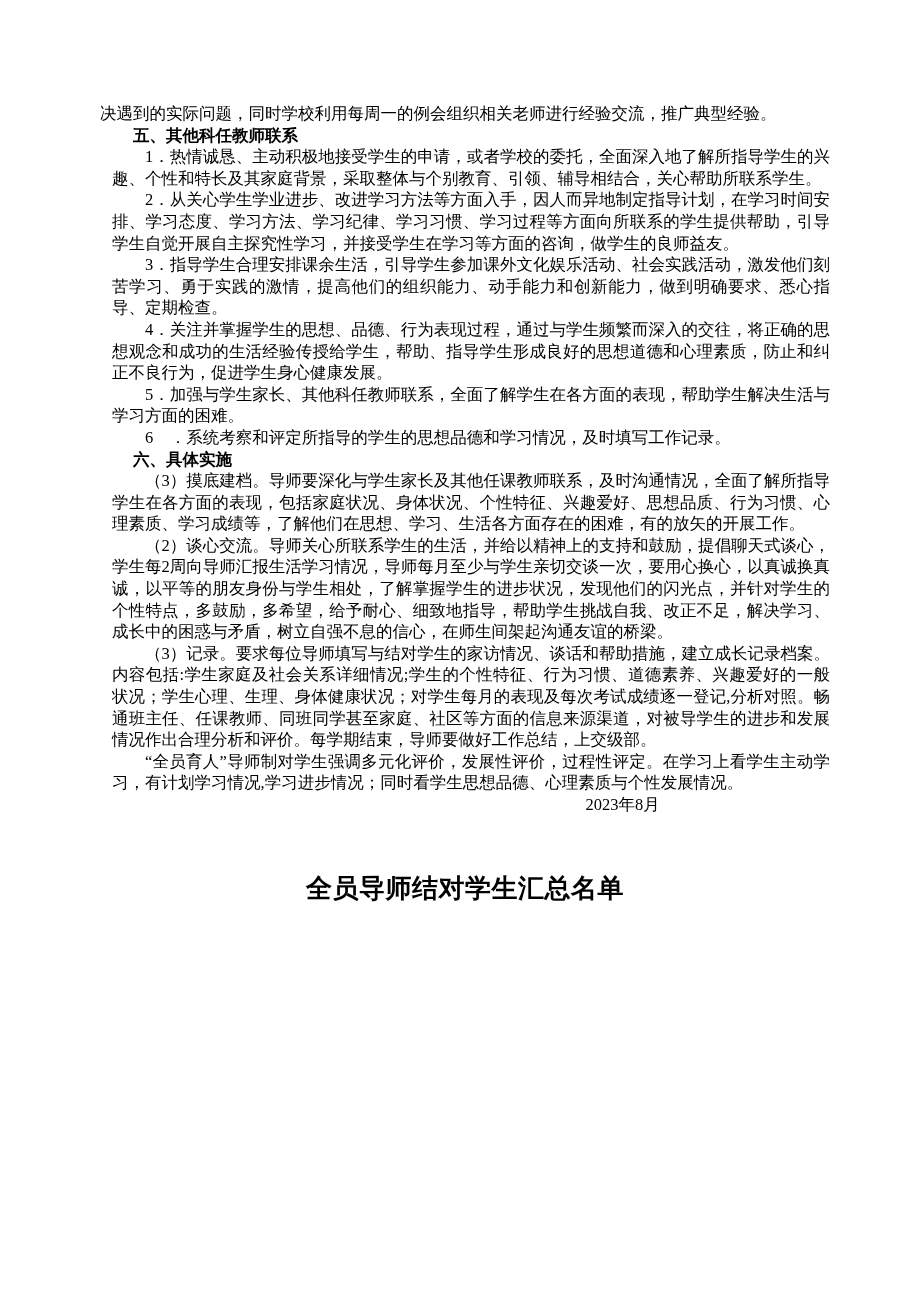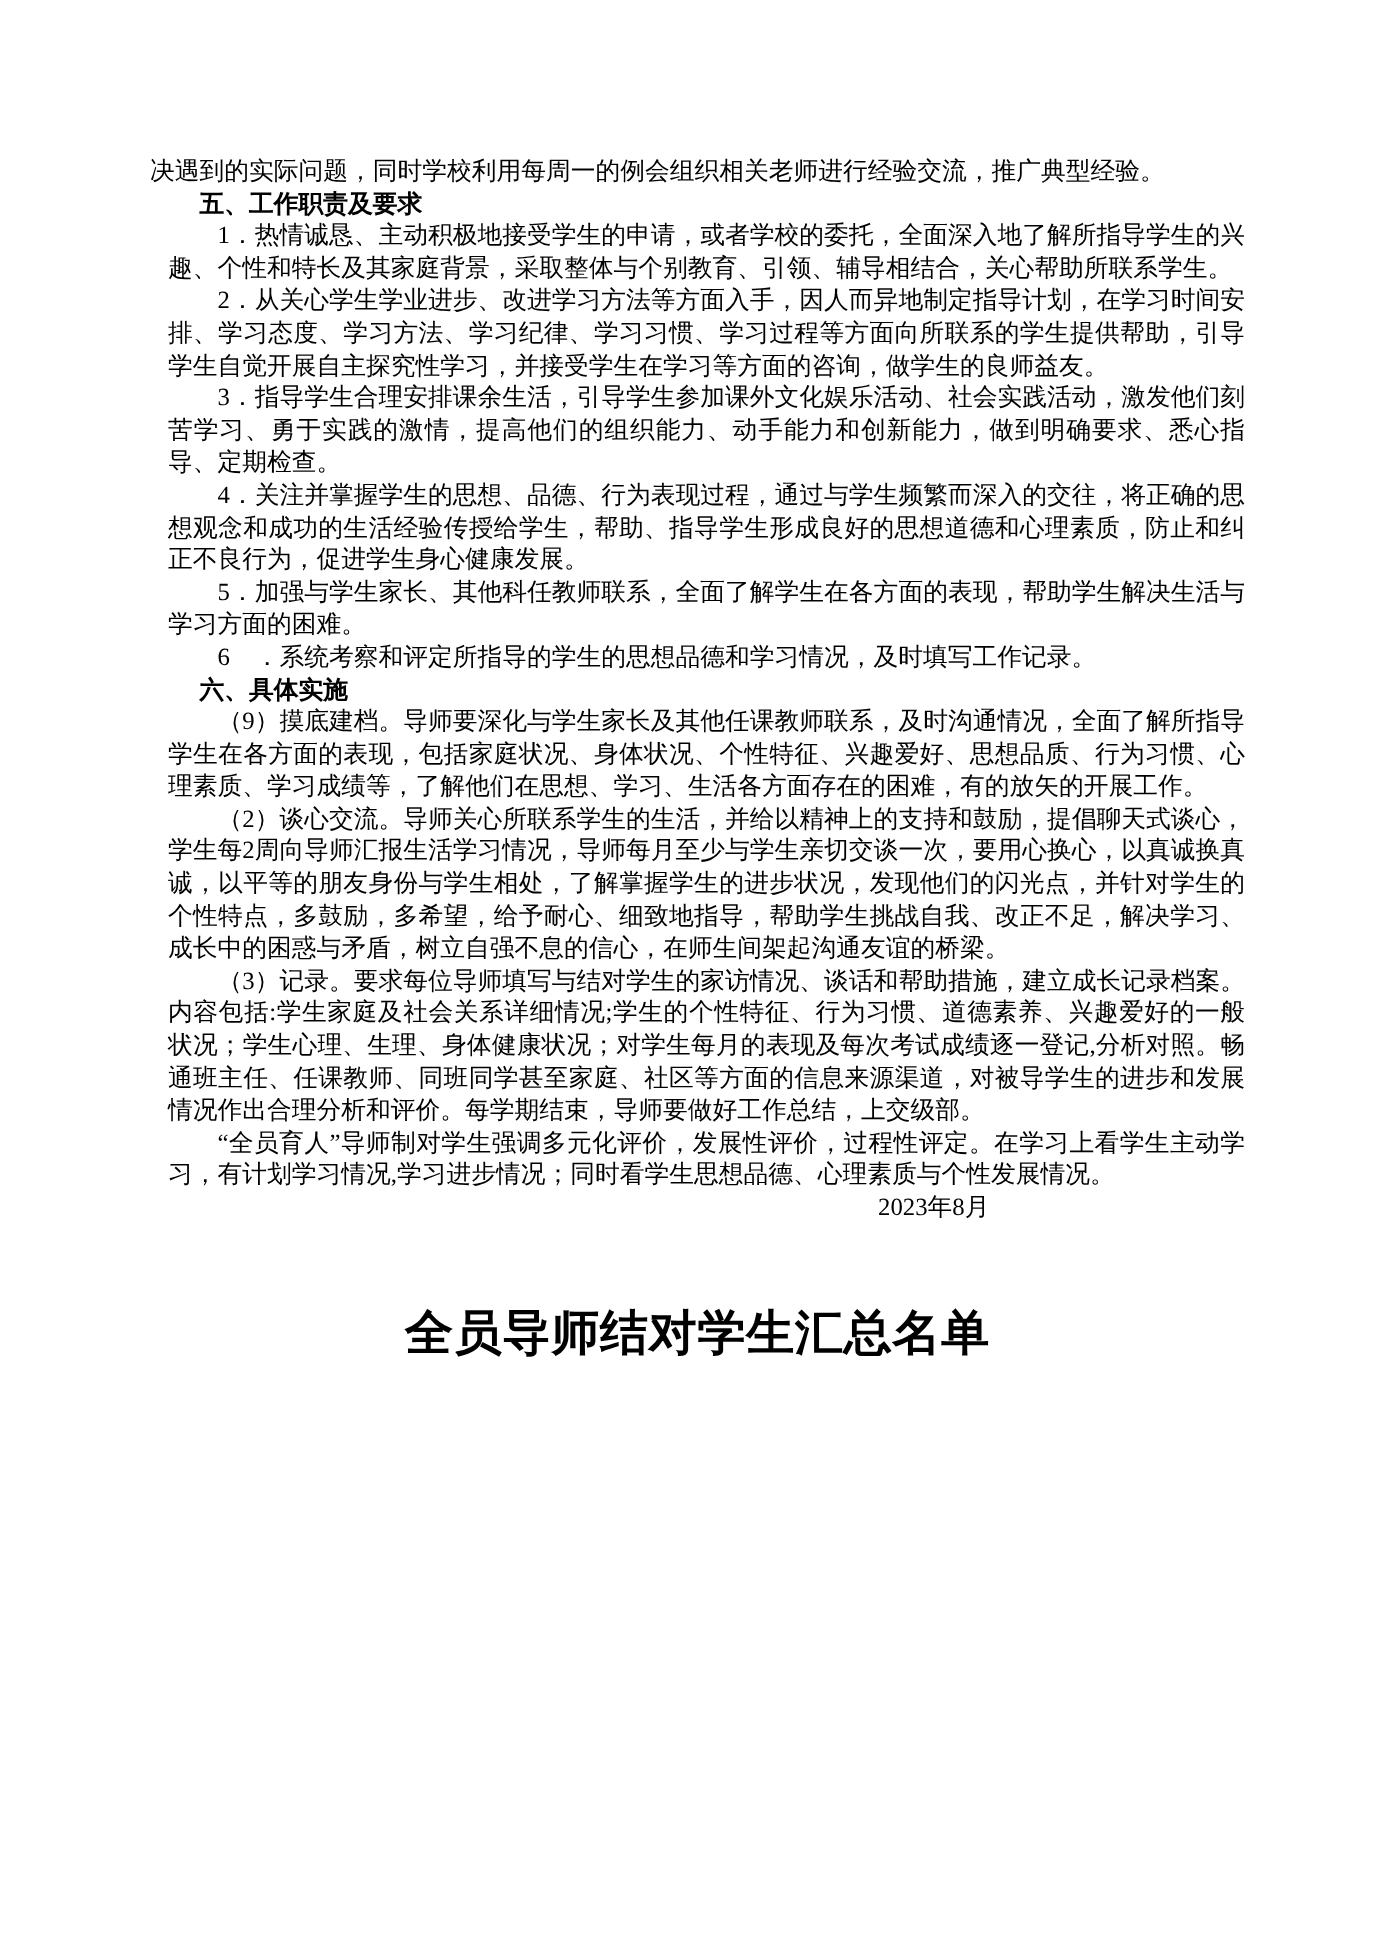--- a/index.html
+++ b/index.html
@@ -34,42 +34,42 @@
   .sig-block {
     margin-left: 315px;
     text-align: center;
   }
   .sig-line { text-align: center; }
   .big-title {
     margin-top: 48px;
     text-align: center;
     font-family: "Liberation Sans", "DejaVu Sans", sans-serif;
     font-weight: bold;
-    font-size: 32px;
+    font-size: 26px;
     line-height: 48px;
     letter-spacing: 0.5px;
   }
 </style>
 </head>
 <body>
 
 <div class="page">
 
   <p class="cont">决遇到的实际问题，同时学校利用每周一的例会组织相关老师进行经验交流，推广典型经验。</p>
 
-  <p class="heading">五、工作职责及要求</p>
+  <p class="heading">五、其他科任教师联系</p>
   <p class="para">1．热情诚恳、主动积极地接受学生的申请，或者学校的委托，全面深入地了解所指导学生的兴趣、个性和特长及其家庭背景，采取整体与个别教育、引领、辅导相结合，关心帮助所联系学生。</p>
   <p class="para">2．从关心学生学业进步、改进学习方法等方面入手，因人而异地制定指导计划，在学习时间安排、学习态度、学习方法、学习纪律、学习习惯、学习过程等方面向所联系的学生提供帮助，引导学生自觉开展自主探究性学习，并接受学生在学习等方面的咨询，做学生的良师益友。</p>
   <p class="para">3．指导学生合理安排课余生活，引导学生参加课外文化娱乐活动、社会实践活动，激发他们刻苦学习、勇于实践的激情，提高他们的组织能力、动手能力和创新能力，做到明确要求、悉心指导、定期检查。</p>
   <p class="para">4．关注并掌握学生的思想、品德、行为表现过程，通过与学生频繁而深入的交往，将正确的思想观念和成功的生活经验传授给学生，帮助、指导学生形成良好的思想道德和心理素质，防止和纠正不良行为，促进学生身心健康发展。</p>
   <p class="para">5．加强与学生家长、其他科任教师联系，全面了解学生在各方面的表现，帮助学生解决生活与学习方面的困难。</p>
   <p class="para">6　．系统考察和评定所指导的学生的思想品德和学习情况，及时填写工作记录。</p>
 
   <p class="heading">六、具体实施</p>
-  <p class="para">（9）摸底建档。导师要深化与学生家长及其他任课教师联系，及时沟通情况，全面了解所指导学生在各方面的表现，包括家庭状况、身体状况、个性特征、兴趣爱好、思想品质、行为习惯、心理素质、学习成绩等，了解他们在思想、学习、生活各方面存在的困难，有的放矢的开展工作。</p>
+  <p class="para">（3）摸底建档。导师要深化与学生家长及其他任课教师联系，及时沟通情况，全面了解所指导学生在各方面的表现，包括家庭状况、身体状况、个性特征、兴趣爱好、思想品质、行为习惯、心理素质、学习成绩等，了解他们在思想、学习、生活各方面存在的困难，有的放矢的开展工作。</p>
   <p class="para">（2）谈心交流。导师关心所联系学生的生活，并给以精神上的支持和鼓励，提倡聊天式谈心，学生每2周向导师汇报生活学习情况，导师每月至少与学生亲切交谈一次，要用心换心，以真诚换真诚，以平等的朋友身份与学生相处，了解掌握学生的进步状况，发现他们的闪光点，并针对学生的个性特点，多鼓励，多希望，给予耐心、细致地指导，帮助学生挑战自我、改正不足，解决学习、成长中的困惑与矛盾，树立自强不息的信心，在师生间架起沟通友谊的桥梁。</p>
   <p class="para">（3）记录。要求每位导师填写与结对学生的家访情况、谈话和帮助措施，建立成长记录档案。内容包括:学生家庭及社会关系详细情况;学生的个性特征、行为习惯、道德素养、兴趣爱好的一般状况；学生心理、生理、身体健康状况；对学生每月的表现及每次考试成绩逐一登记,分析对照。畅通班主任、任课教师、同班同学甚至家庭、社区等方面的信息来源渠道，对被导学生的进步和发展情况作出合理分析和评价。每学期结束，导师要做好工作总结，上交级部。</p>
 
   <p class="para">“全员育人”导师制对学生强调多元化评价，发展性评价，过程性评定。在学习上看学生主动学习，有计划学习情况,学习进步情况；同时看学生思想品德、心理素质与个性发展情况。</p>
 
   <div class="sig-block">
     <p class="sig-line">2023年8月</p>
   </div>
 
   <h1 class="big-title">全员导师结对学生汇总名单</h1>

